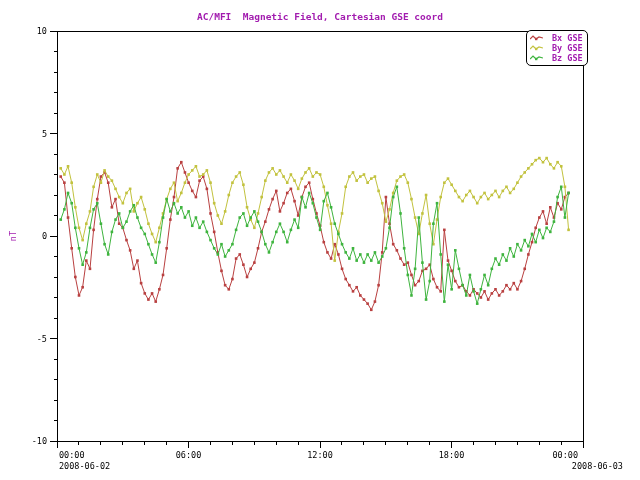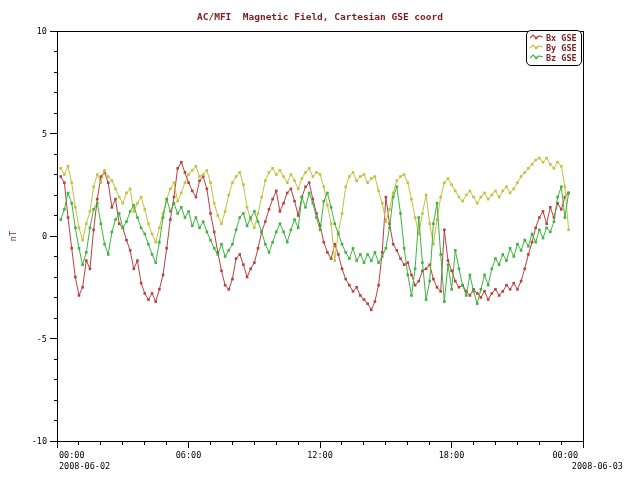--- a/index.html
+++ b/index.html
@@ -1,25 +1,25 @@
 <!DOCTYPE html>
 <html><head>
 <meta charset="utf-8">
 <style>
   html,body{margin:0;padding:0;width:640px;height:480px;background:#ffffff;overflow:hidden;}
-  #page{position:relative;width:640px;height:480px;font-family:"DejaVu Sans Mono","Liberation Mono",monospace;color:#7f1d1d;}
+  #page{position:relative;width:640px;height:480px;font-family:"DejaVu Sans Mono","Liberation Mono",monospace;color:#a21caf;}
   #chart-title{position:absolute;top:11px;left:0;width:640px;text-align:center;
     font:bold 9.5px "DejaVu Sans Mono","Liberation Mono",monospace;white-space:pre;letter-spacing:0;}
   #y-axis-title{position:absolute;left:4px;top:229px;width:22px;height:14px;text-align:center;
     transform:rotate(-90deg);font:8.5px "DejaVu Sans Mono","Liberation Mono",monospace;}
   #plot-svg{position:absolute;left:0;top:0;}
   #plot-svg text{font-family:"DejaVu Sans Mono","Liberation Mono",monospace;font-size:8.5px;fill:#000;}
   #legend{position:absolute;left:526px;top:30px;background:#fff;border:1px solid #000;border-radius:5px;
     padding:2px 4px 2px 3px;display:flex;flex-direction:column;gap:0;}
-  .legend-row{display:flex;height:10px;gap:3px;}
+  .legend-row{display:flex;align-items:center;height:10px;gap:9px;}
   .legend-label{font:bold 8.5px "DejaVu Sans Mono","Liberation Mono",monospace;white-space:nowrap;}
   .legend-sample{flex:0 0 auto;display:block;}
 </style>
 </head>
 <body>
 
 <div id="page">
 
   <div id="chart-title">AC/MFI  Magnetic Field, Cartesian GSE coord</div>
 

